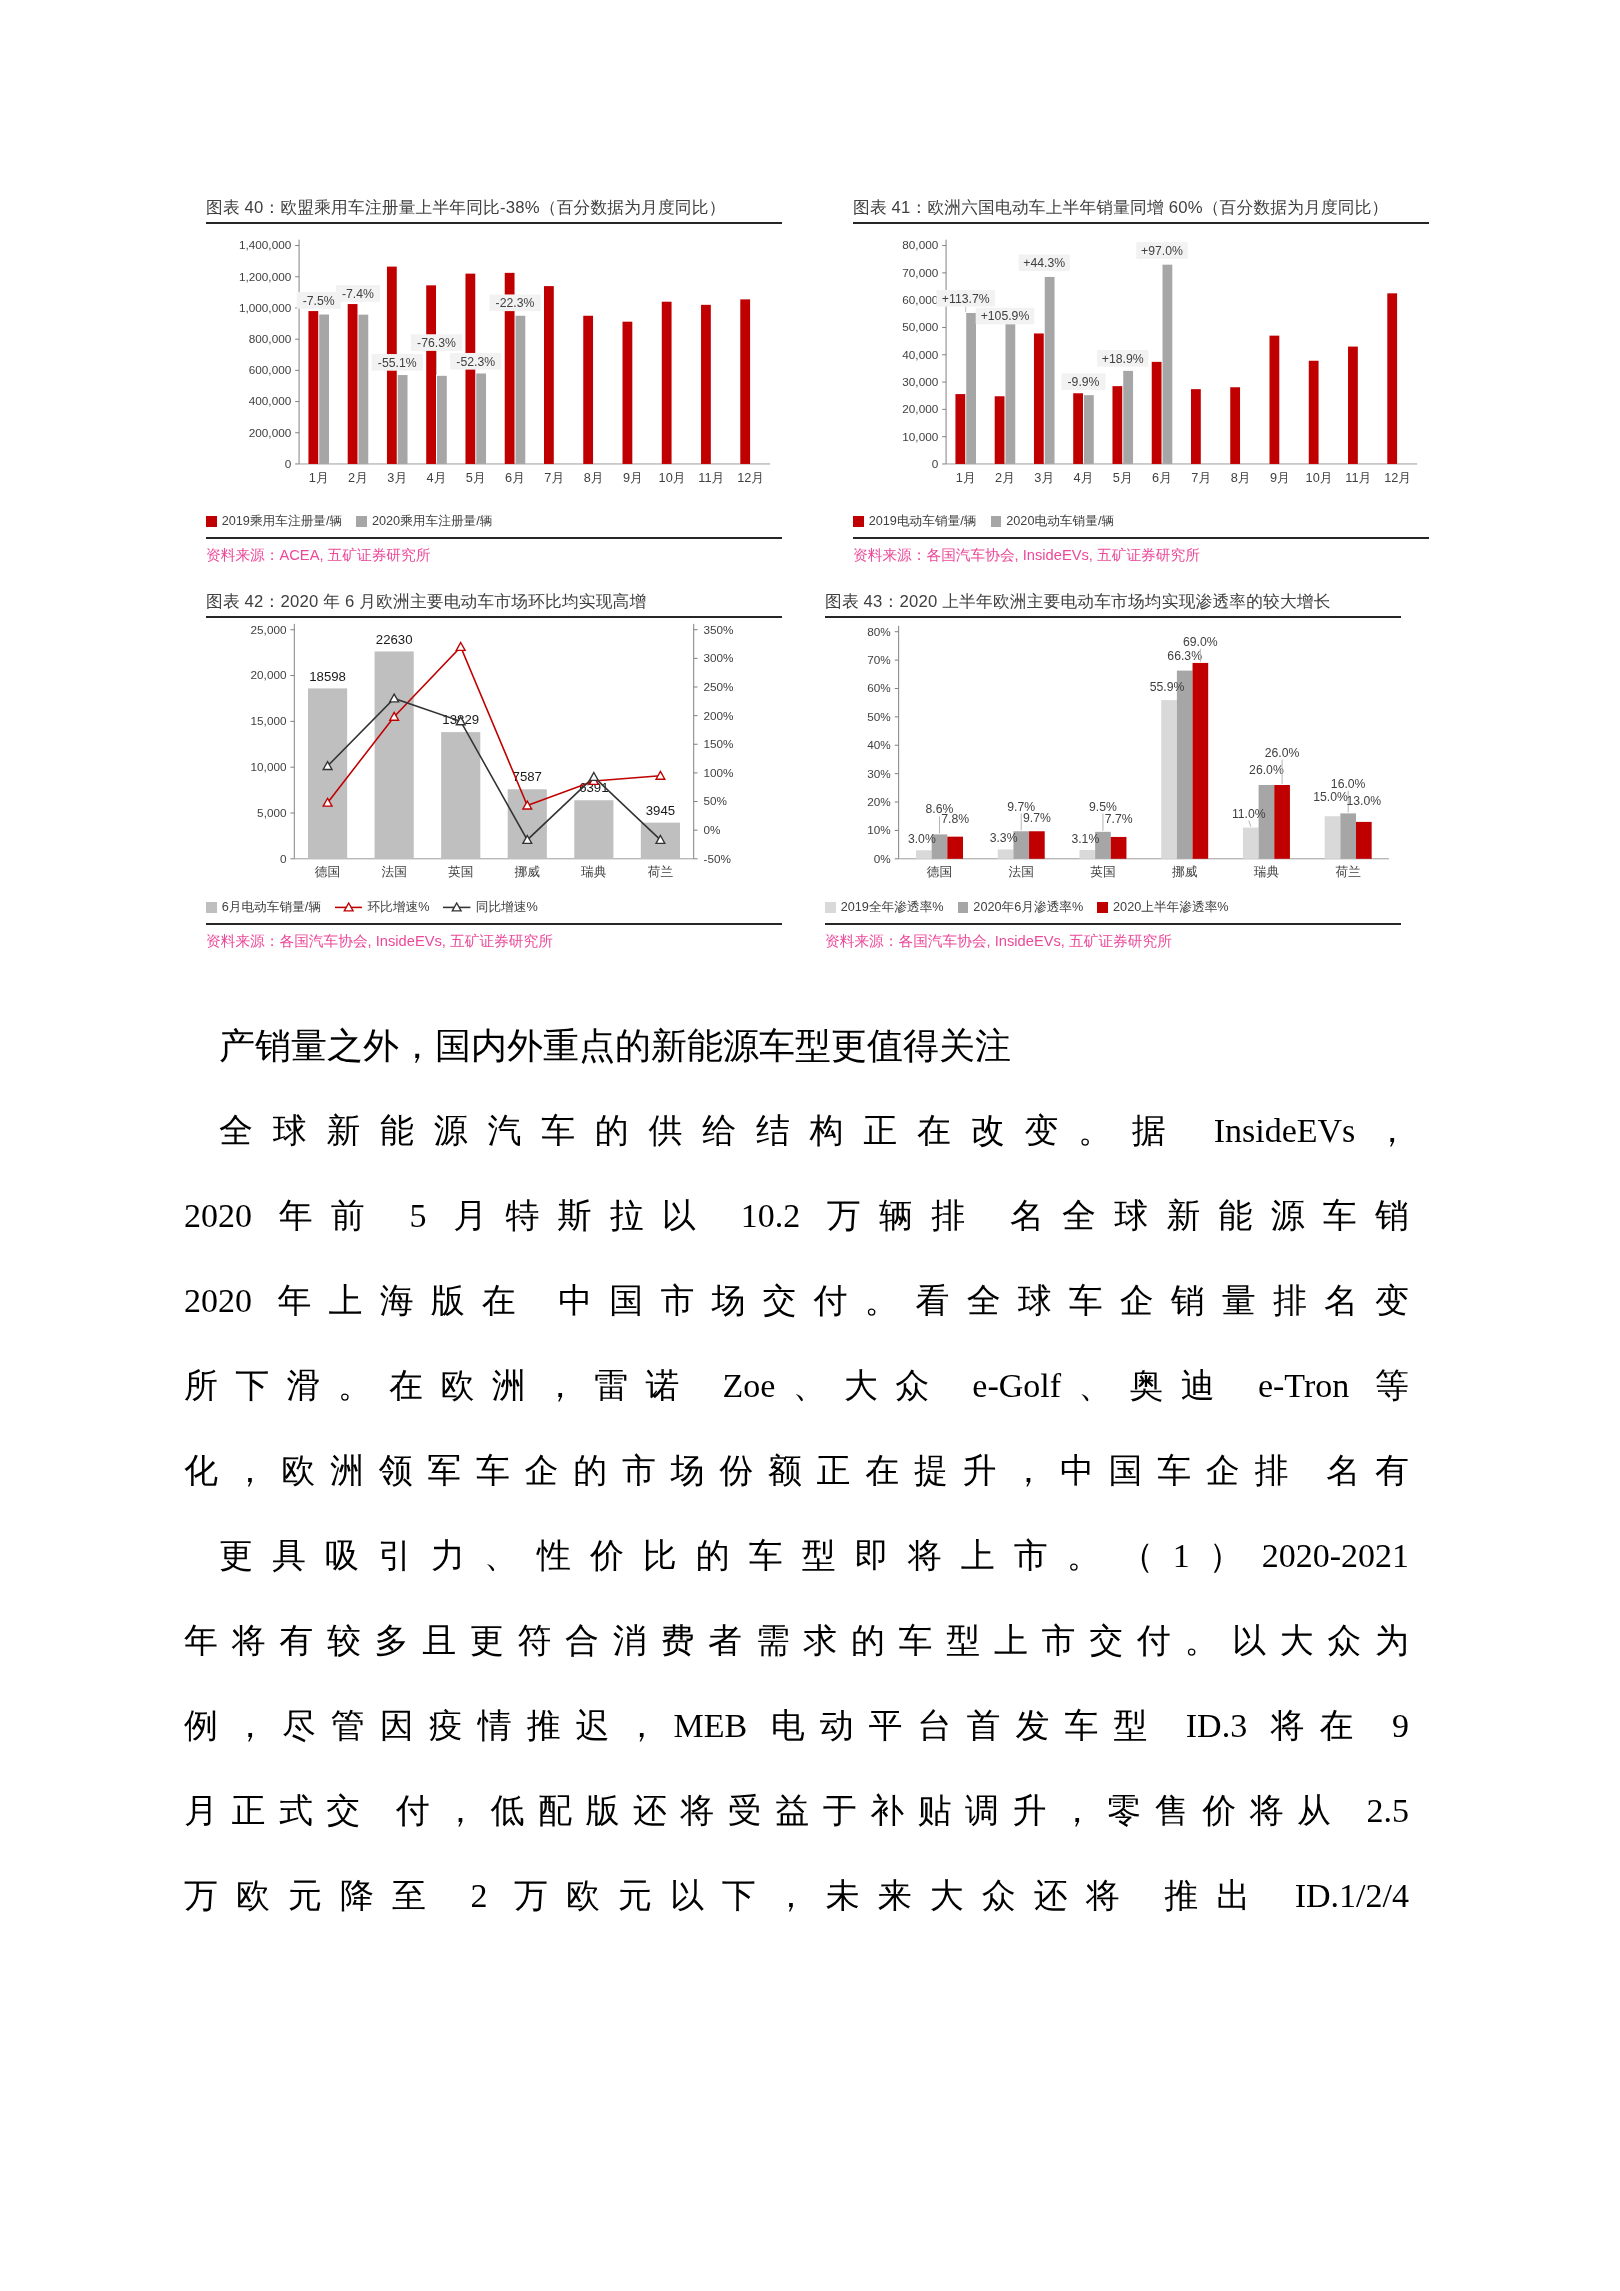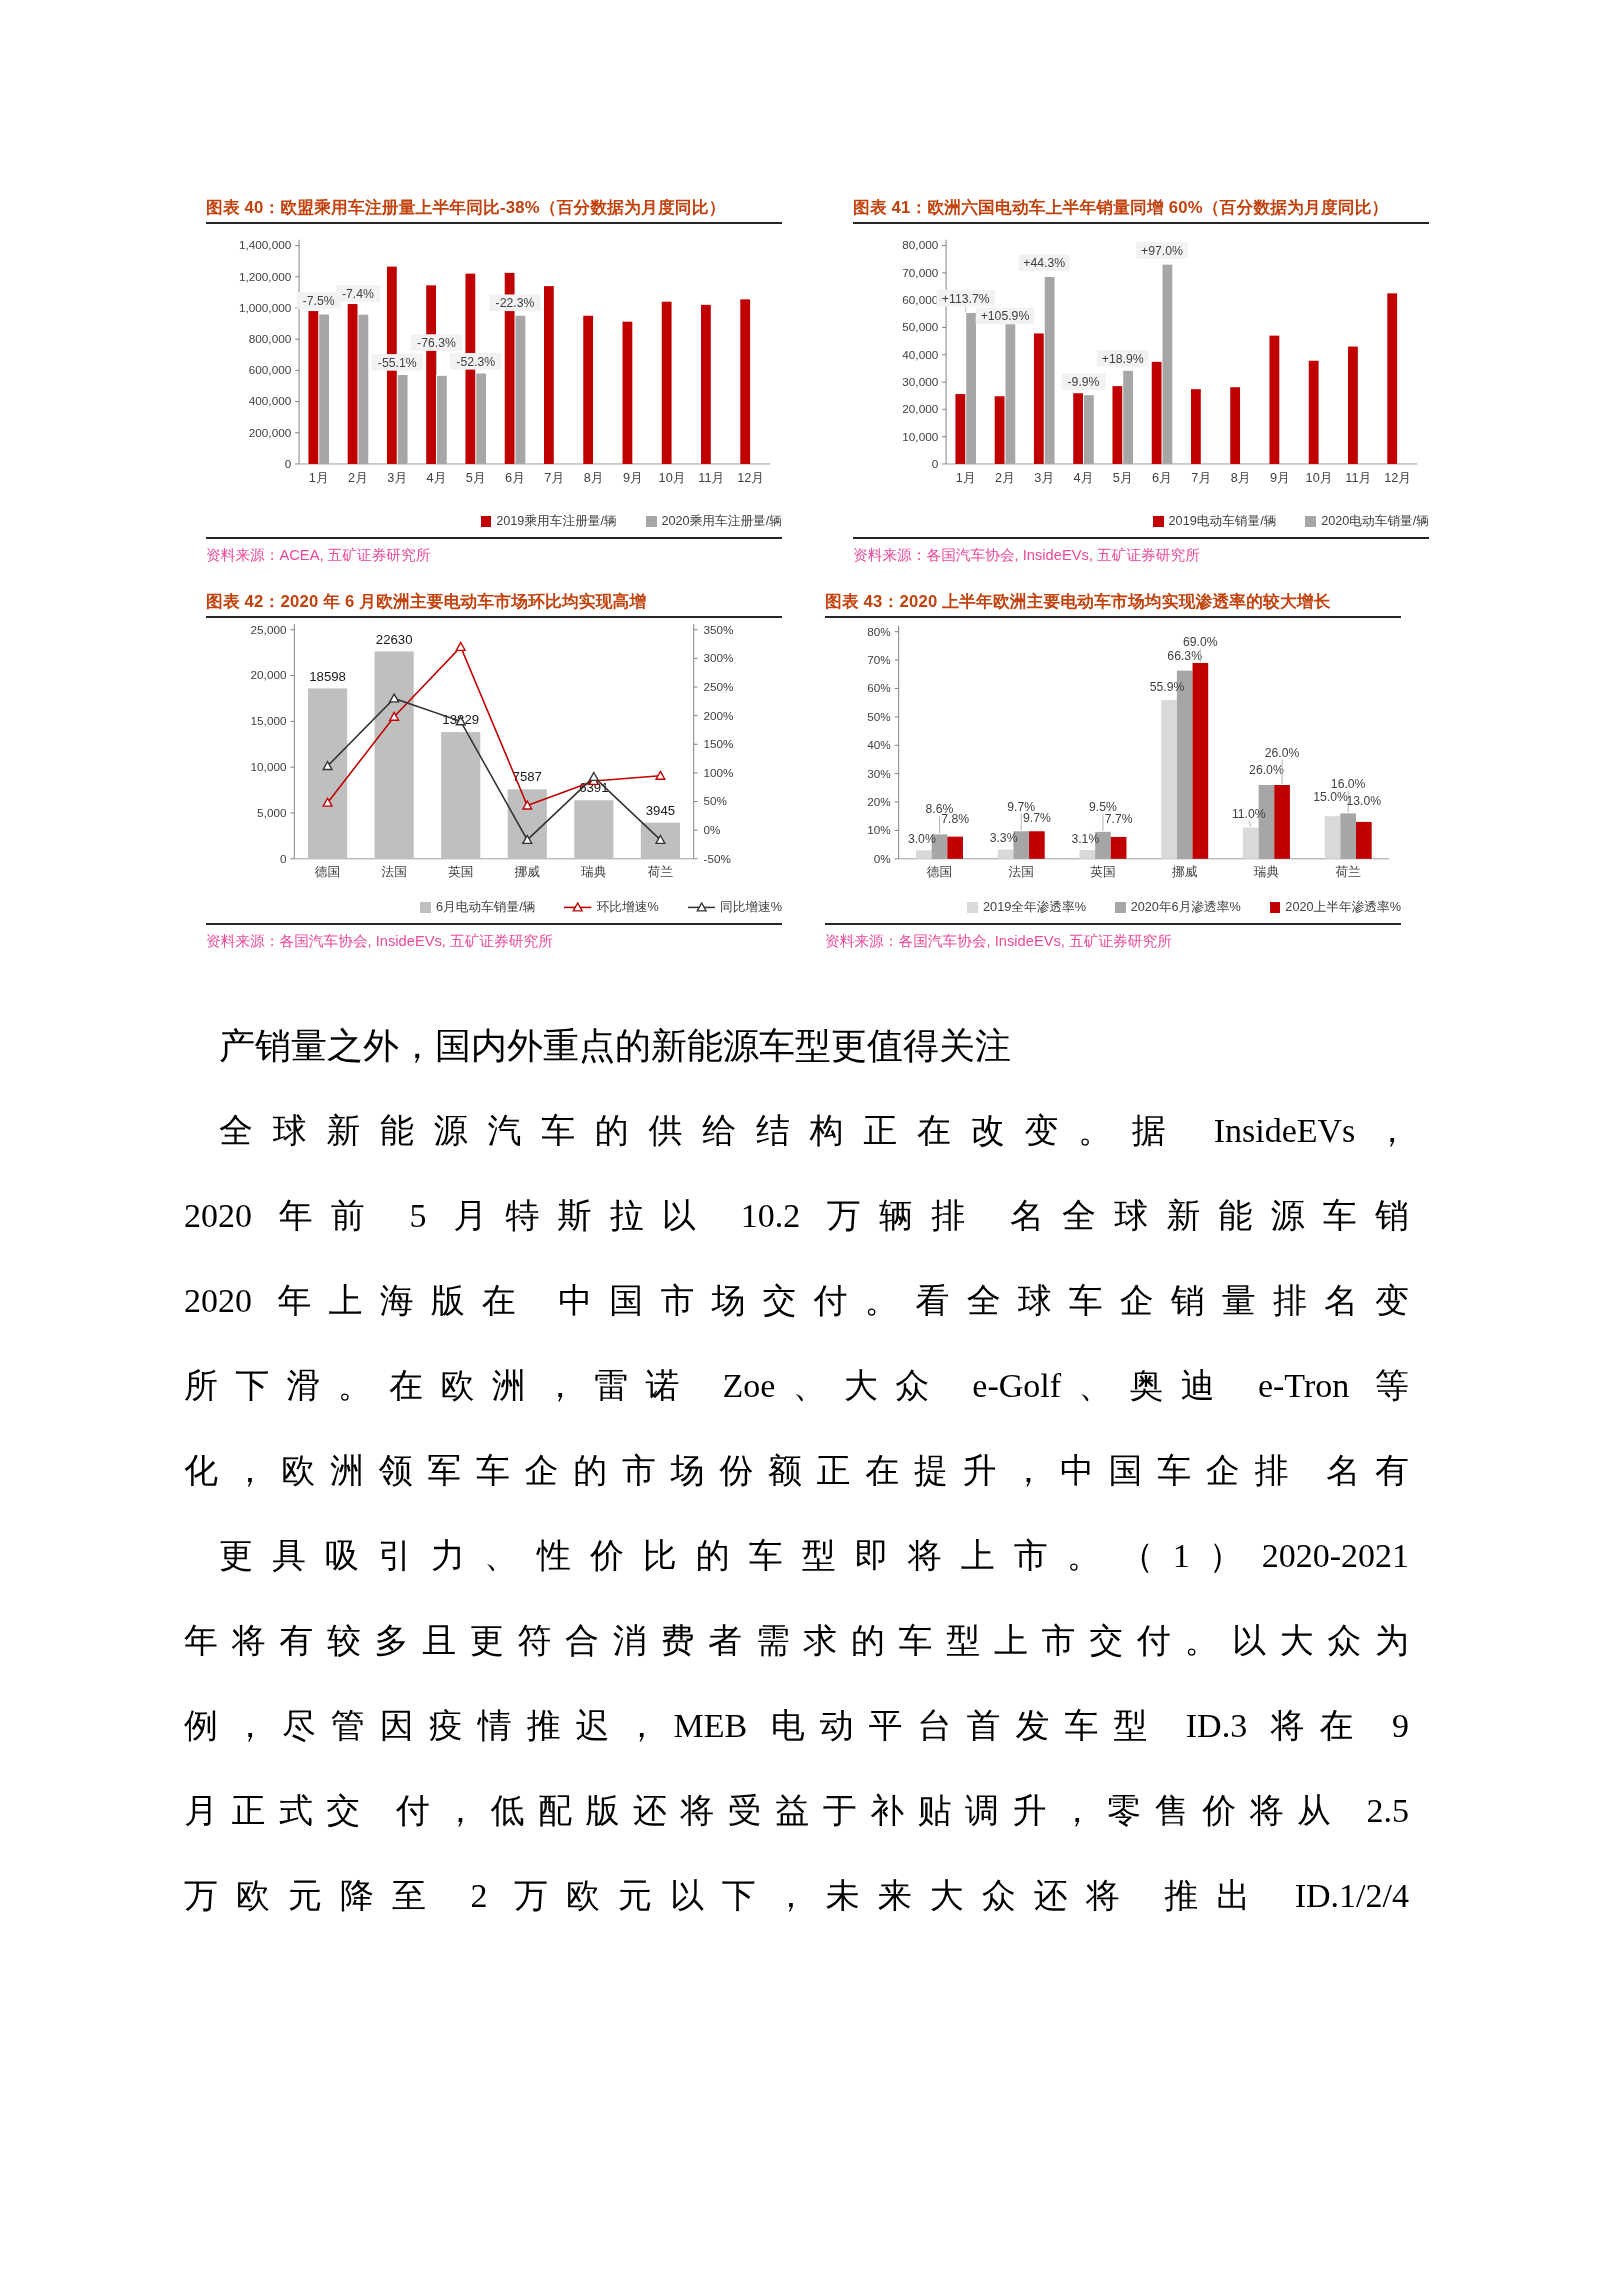--- a/index.html
+++ b/index.html
@@ -1,22 +1,22 @@
 <!DOCTYPE html>
 <html><head>
 <meta charset="utf-8">
 <style>
   html,body{margin:0;padding:0;background:#ffffff;}
   .page{position:relative;width:1620px;height:2292px;background:#ffffff;overflow:hidden;
         font-family:"Liberation Sans","DejaVu Sans",sans-serif;}
   .chart-block{position:absolute;width:576px;}
-  .chart-title{font-size:16.7px;font-weight:bold;color:#c2410c;height:25.5px;line-height:23.5px;letter-spacing:0.2px;}
+  .chart-title{font-size:16.7px;font-weight:normal;color:#404040;height:25.5px;line-height:23.5px;letter-spacing:0.2px;}
   .rule{border-bottom:2px solid #262626;height:0;}
   .chart-canvas{display:block;}
-  .legend{display:flex;justify-content:flex-end;align-items:center;gap:29px;height:23.5px;
+  .legend{display:flex;justify-content:flex-start;align-items:center;gap:14px;height:23.5px;
           font-size:12.7px;color:#404040;}
   .lg-item{display:flex;align-items:center;gap:4.9px;white-space:nowrap;}
   .sw{width:10.8px;height:10.8px;display:inline-block;}
   .sw-line{display:inline-block;width:27.4px;height:10.8px;}
   .chart-source{font-size:14.7px;color:#ec4899;padding-top:6.9px;}
   .src-rule{border-bottom:2px solid #262626;height:0;margin-top:3.9px;}
   svg text{font-family:"Liberation Sans","DejaVu Sans",sans-serif;}
 
   .body-text{position:absolute;left:184px;top:1003px;width:1225px;color:#000;
              font-family:"Liberation Serif","DejaVu Serif",serif;font-size:34px;}

